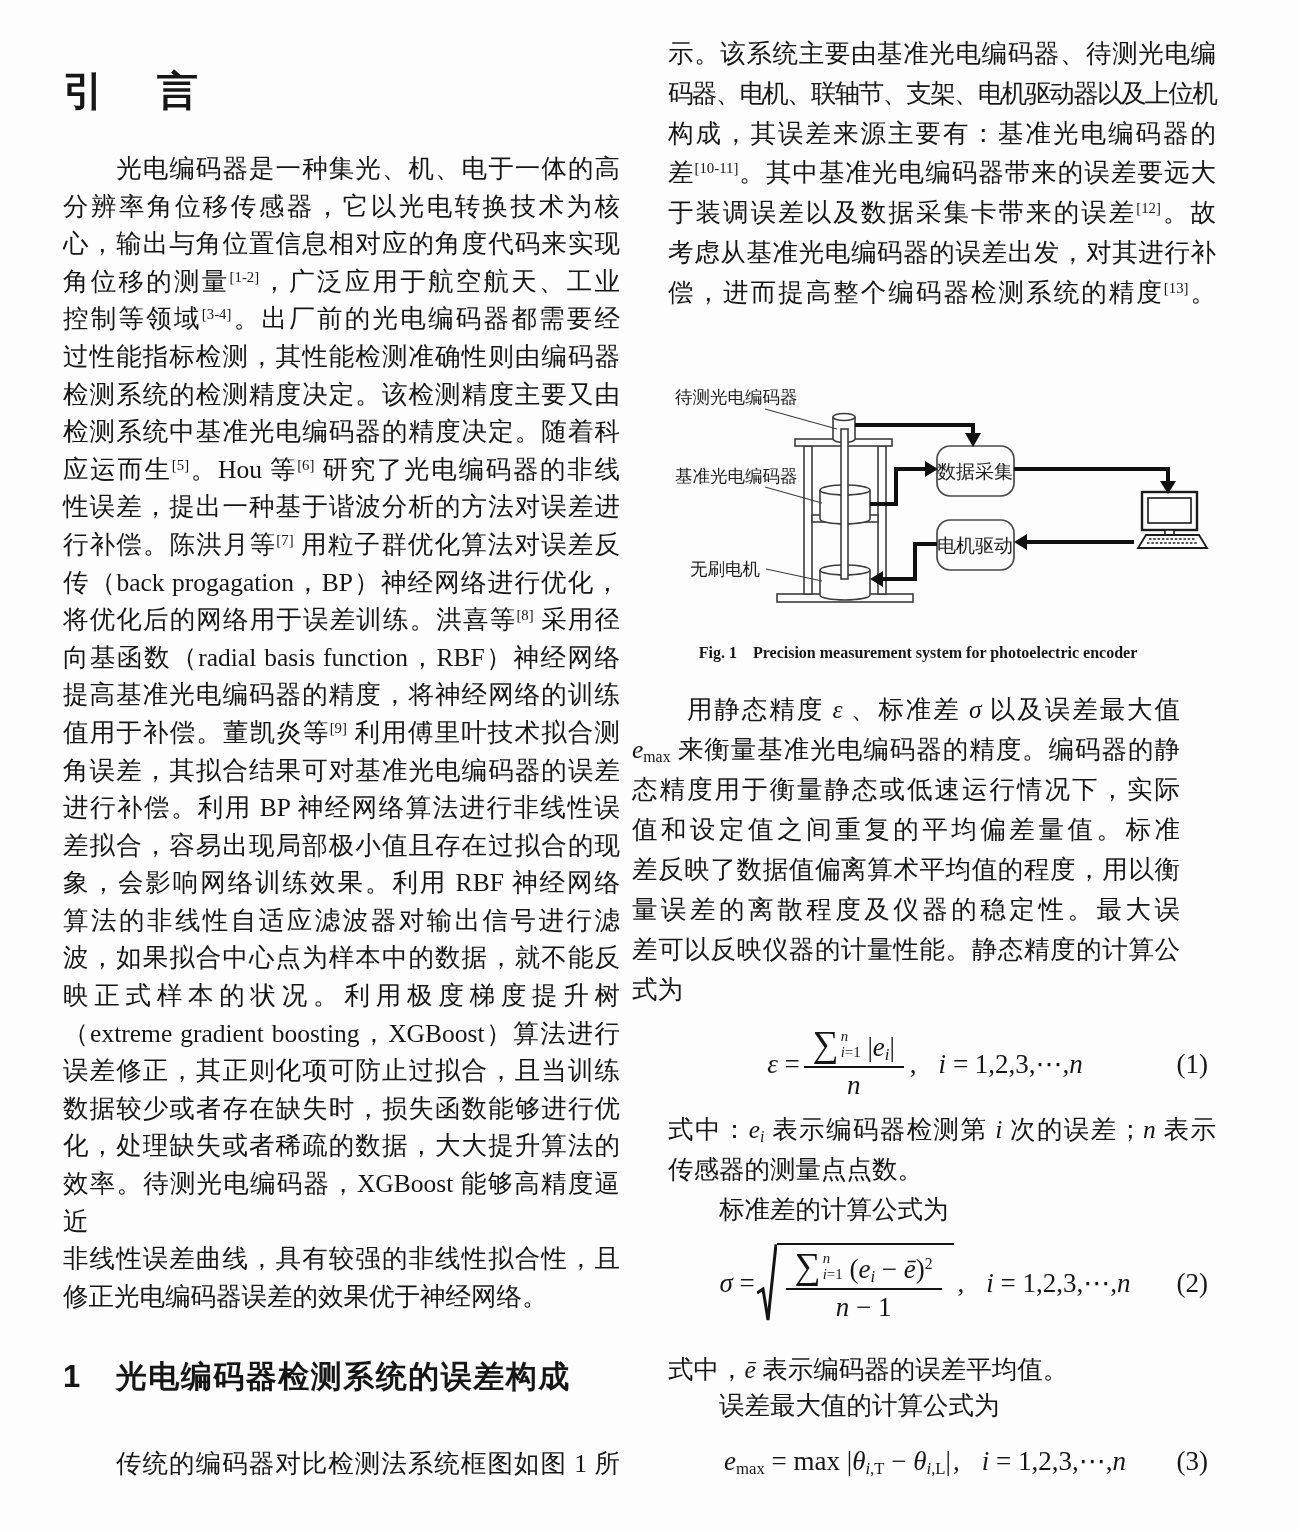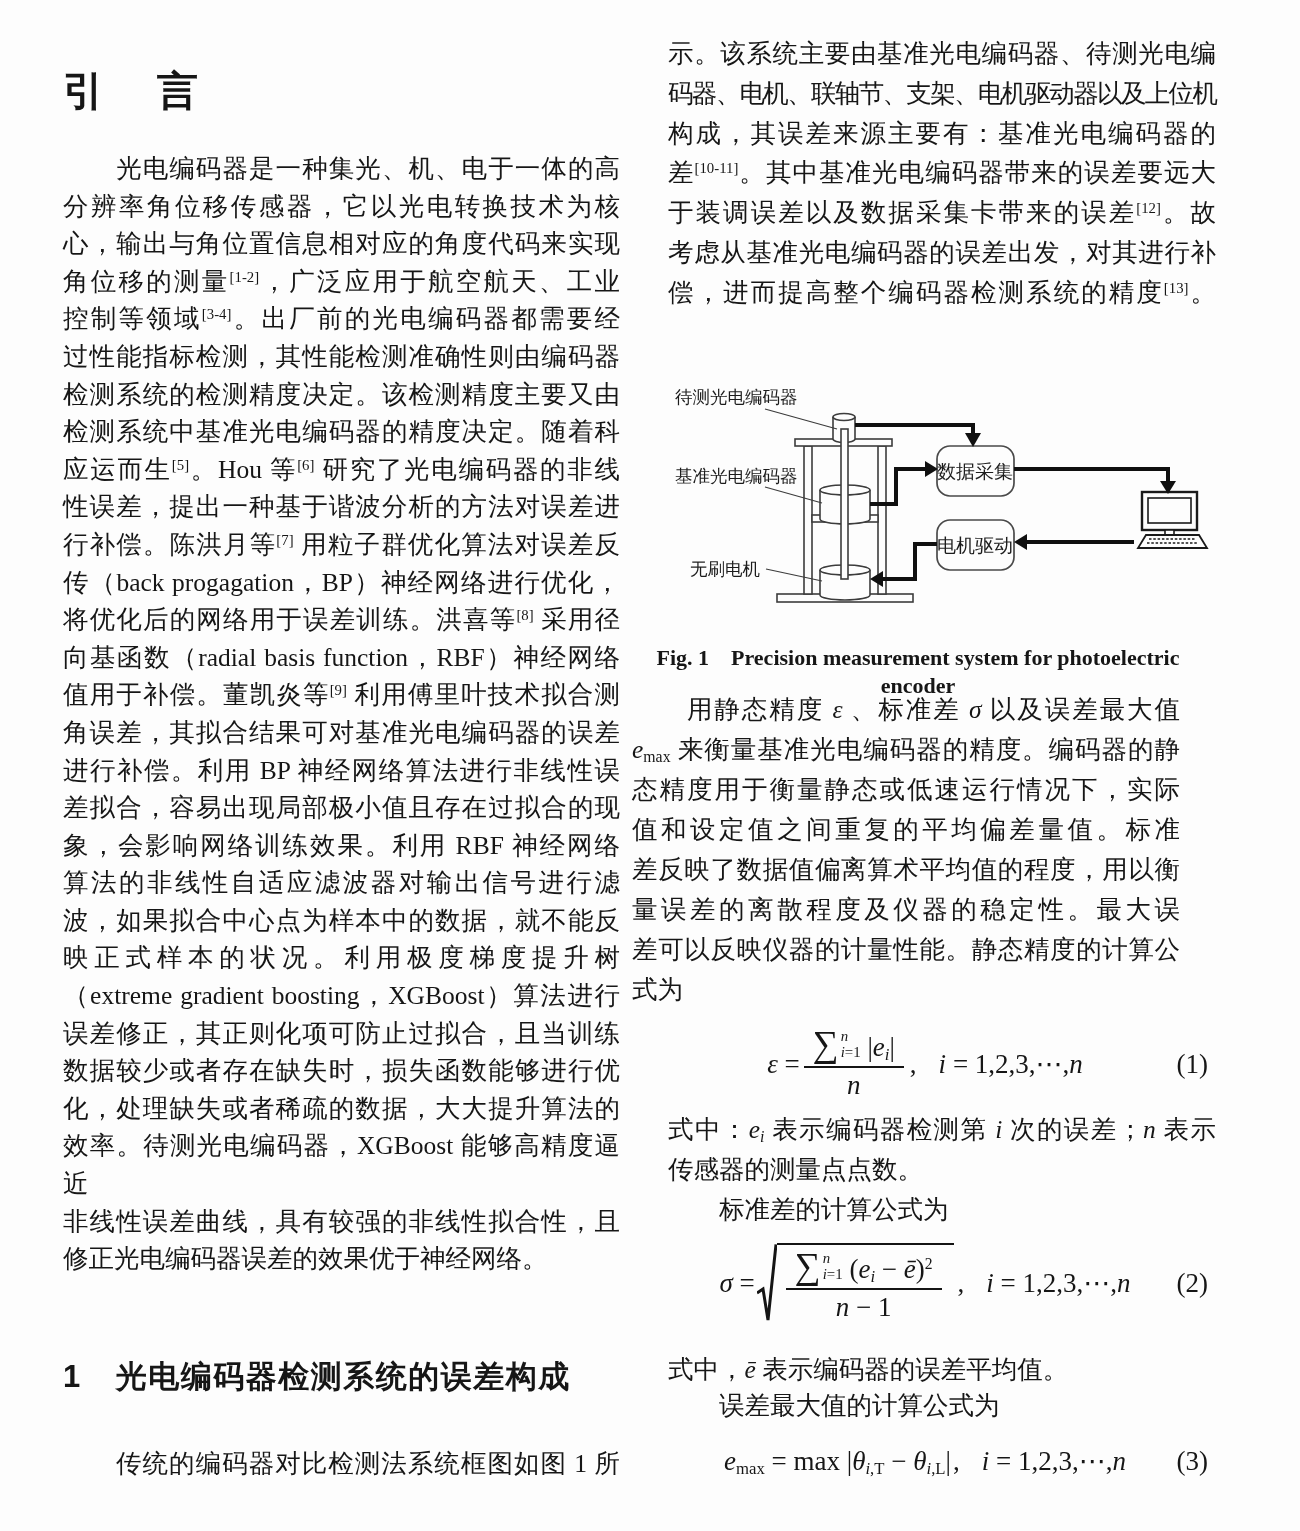--- a/index.html
+++ b/index.html
@@ -10,21 +10,21 @@
       font-weight:bold;font-size:41px;letter-spacing:6px;}
   .lines .ln{font-size:25.5px;line-height:var(--lh,40px);text-align:left;white-space:nowrap;}
   .lines .ln.just{text-align:justify;text-align-last:justify;white-space:normal;}
   sup{font-size:.58em;line-height:0;vertical-align:.55em;}
   sub{font-size:.62em;line-height:0;vertical-align:-.25em;}
   .sec{left:63px;top:1356px;font-family:"Liberation Sans","DejaVu Sans",sans-serif;
        font-weight:bold;font-size:31px;letter-spacing:1.5px;}
   .sec .secnum{margin-right:34px;}
   .cap-zh{left:656px;top:608px;width:520px;text-align:center;font-weight:bold;font-size:21px;
           font-family:"Liberation Sans","DejaVu Sans",sans-serif;}
-  .cap-en{left:648px;top:643px;width:540px;text-align:center;font-weight:bold;font-size:22px;}
+  .cap-en{left:648px;top:643px;width:540px;text-align:center;font-weight:bold;font-size:16px;}
   
   .eq{left:668px;width:548px;display:flex;align-items:center;justify-content:center;
       font-size:27px;padding-right:34px;box-sizing:border-box;}
   .eq .tag{position:absolute;right:8px;font-style:normal;}
   .eq .cond{margin-left:22px;}
   .eq .sep{margin-left:2px;}
   .frac{display:inline-flex;flex-direction:column;align-items:center;margin:0 4px;vertical-align:middle;}
   .frac .num{border-bottom:2px solid #141414;padding:0 9px 3px;}
   .frac .den{padding-top:2px;}
   .sum{display:inline-flex;align-items:center;}
@@ -57,20 +57,21 @@
       <div class="ln just" style="white-space: normal;">控制等领域<sup>[3-4]</sup>。出厂前的光电编码器都需要经</div>
       <div class="ln just" style="white-space: normal;">过性能指标检测，其性能检测准确性则由编码器</div>
       <div class="ln just" style="white-space: normal;">检测系统的检测精度决定。该检测精度主要又由</div>
       <div class="ln just" style="white-space: normal;">检测系统中基准光电编码器的精度决定。随着科</div>
       <div class="ln just" style="white-space: normal;">应运而生<sup>[5]</sup>。Hou 等<sup>[6]</sup> 研究了光电编码器的非线</div>
       <div class="ln just" style="white-space: normal;">性误差，提出一种基于谐波分析的方法对误差进</div>
       <div class="ln just" style="white-space: normal;">行补偿。陈洪月等<sup>[7]</sup> 用粒子群优化算法对误差反</div>
       <div class="ln just" style="white-space: normal;">传（back progagation，BP）神经网络进行优化，</div>
       <div class="ln just" style="white-space: normal;">将优化后的网络用于误差训练。洪喜等<sup>[8]</sup> 采用径</div>
       <div class="ln just" style="white-space: normal;">向基函数（radial basis function，RBF）神经网络</div>
+      <div class="ln just" style="white-space: normal;">提高基准光电编码器的精度，将神经网络的训练</div>
       <div class="ln just" style="white-space: normal;">值用于补偿。董凯炎等<sup>[9]</sup> 利用傅里叶技术拟合测</div>
       <div class="ln just" style="white-space: normal;">角误差，其拟合结果可对基准光电编码器的误差</div>
       <div class="ln just" style="white-space: normal;">进行补偿。利用 BP 神经网络算法进行非线性误</div>
       <div class="ln just" style="white-space: normal;">差拟合，容易出现局部极小值且存在过拟合的现</div>
       <div class="ln just" style="white-space: normal;">象，会影响网络训练效果。利用 RBF 神经网络</div>
       <div class="ln just" style="white-space: normal;">算法的非线性自适应滤波器对输出信号进行滤</div>
       <div class="ln just" style="white-space: normal;">波，如果拟合中心点为样本中的数据，就不能反</div>
       <div class="ln just" style="white-space: normal;">映正式样本的状况。利用极度梯度提升树</div>
       <div class="ln just" style="white-space: normal;">（extreme gradient boosting，XGBoost）算法进行</div>
       <div class="ln just" style="white-space: normal;">误差修正，其正则化项可防止过拟合，且当训练</div>

